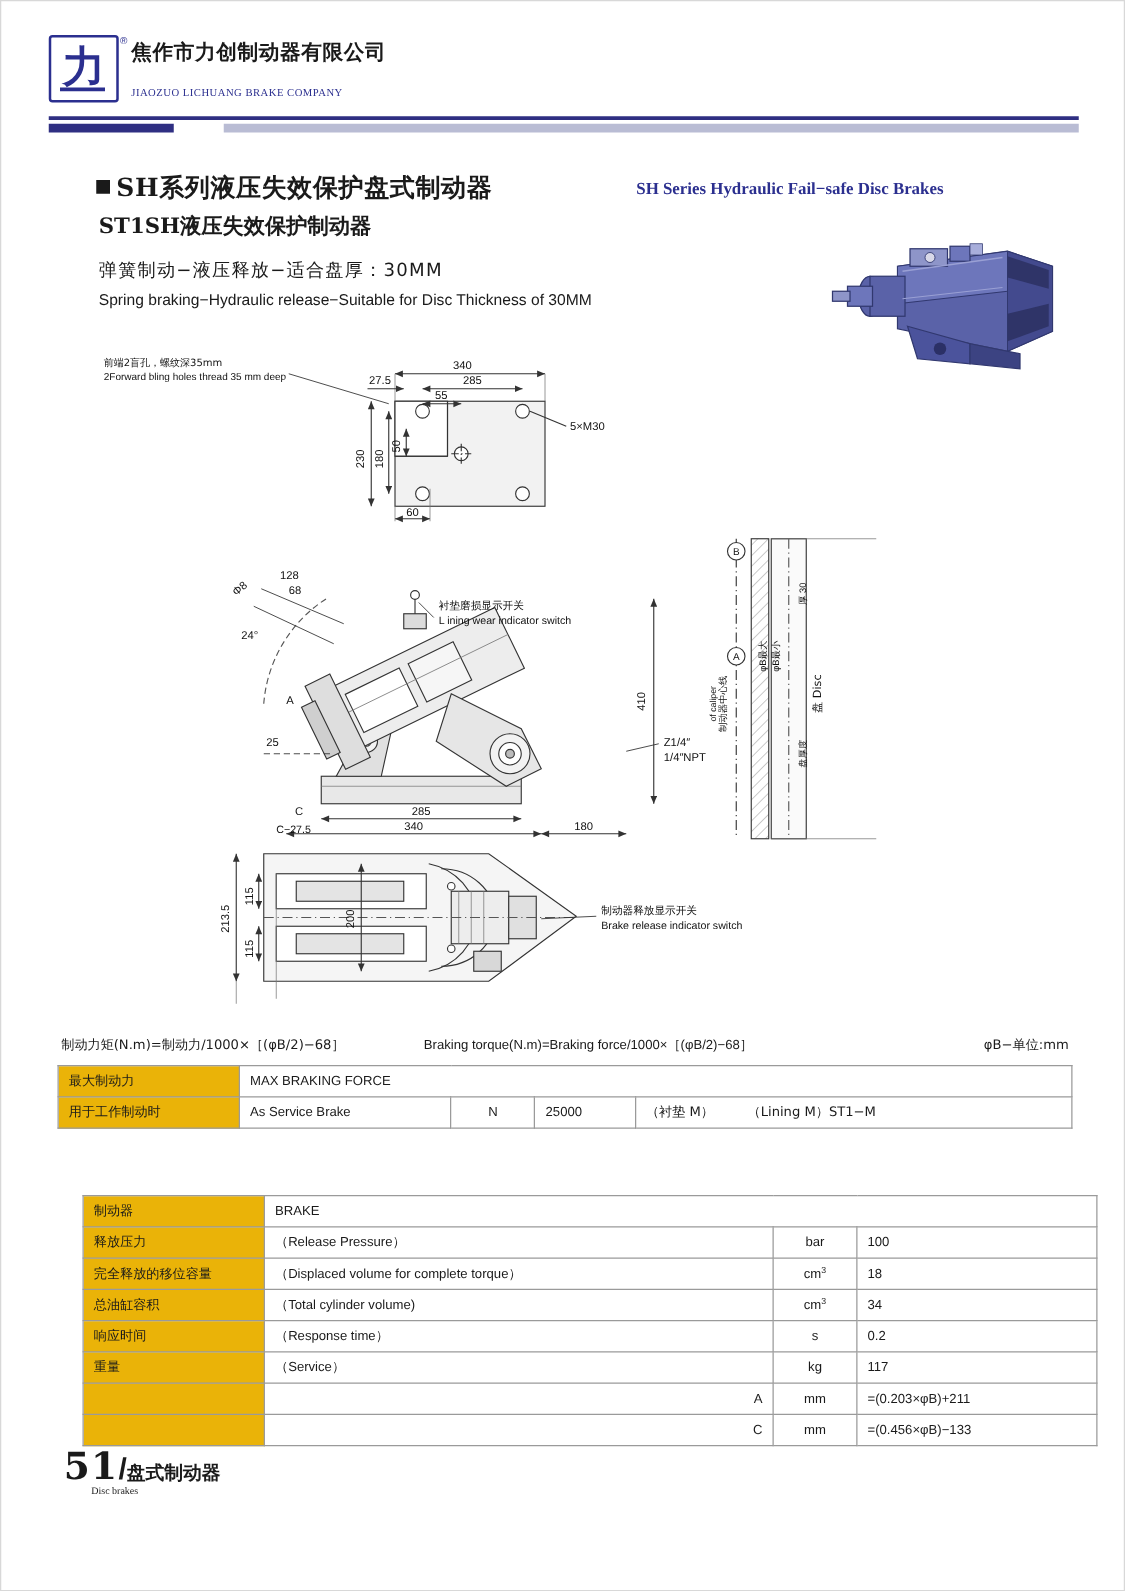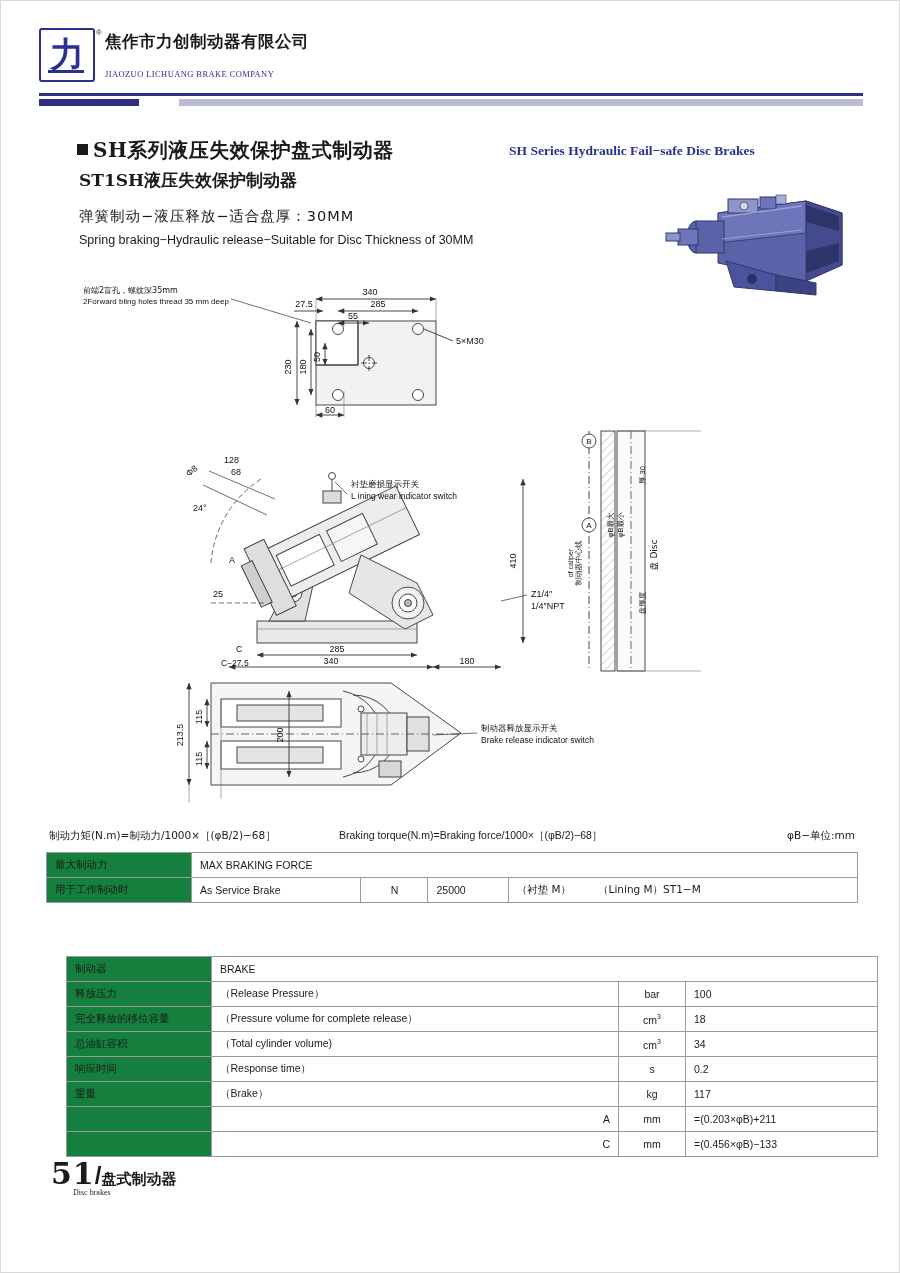--- a/index.html
+++ b/index.html
@@ -79,21 +79,21 @@
   .noteline .a{position:absolute;left:3px;top:2px;text-align:center;}
   .noteline .b{position:absolute;left:293px;top:2px;}
   .noteline .c{position:absolute;right:3px;top:2px;}
 
   
   table{border-collapse:collapse;position:absolute;font-family:"Liberation Sans", sans-serif;}
   .tbl1{left:45px;top:851px;width:812px;font-size:10.5px;}
   .tbl2{left:45px;top:955px;width:812px;font-size:10.5px;margin-left:20px;}
   .tbl1 td,.tbl2 td{border:1px solid #9a9a9a;height:24px;padding:0 8px;}
   .cn{font-family:"DejaVu Sans", sans-serif;}
-  .shade{background:#15803d;}
+  .shade{background:#eab308;}
   .ctr{text-align:center;}
   .lbl{width:128px;}
   .unit{width:50px;text-align:center;}
 
   
   .footer{position:absolute;left:50px;top:1155px;}
   .pg{font-family:"DejaVu Serif", serif;font-size:30px;font-weight:bold;letter-spacing:1px;}
   .slash{font-size:24px;font-weight:bold;}
   .foot-cn{font-family:"DejaVu Sans", sans-serif;font-size:15px;font-weight:bold;}
   .foot-en{font-family:"Liberation Serif", serif;font-size:8px;margin-left:22px;margin-top:-3px;}
@@ -372,39 +372,39 @@
       <td colspan="3">BRAKE</td>
     </tr>
     <tr>
       <td class="lbl shade cn">释放压力</td>
       <td style="width:390px">（Release  Pressure）</td>
       <td class="unit"><span>bar</span></td>
       <td>100</td>
     </tr>
     <tr>
       <td class="lbl shade cn">完全释放的移位容量</td>
-      <td>（Pressure  volume  for  complete  release）</td>
+      <td>（Displaced  volume  for  complete  torque）</td>
       <td class="unit"><span>cm</span><sup>3</sup></td>
       <td>18</td>
     </tr>
     <tr>
       <td class="lbl shade cn">总油缸容积</td>
       <td>（Total  cylinder  volume)</td>
       <td class="unit"><span>cm</span><sup>3</sup></td>
       <td>34</td>
     </tr>
     <tr>
       <td class="lbl shade cn">响应时间</td>
       <td>（Response  time）</td>
       <td class="unit"><span>s</span></td>
       <td>0.2</td>
     </tr>
     <tr>
       <td class="lbl shade cn">重量</td>
-      <td>（Brake）</td>
+      <td>（Service）</td>
       <td class="unit"><span>kg</span></td>
       <td>117</td>
     </tr>
     <tr>
       <td class="lbl shade"></td>
       <td style="text-align:right"><span class="ctr">A</span></td>
       <td class="unit"><span>mm</span></td>
       <td>=(0.203×φB)+211</td>
     </tr>
     <tr>

